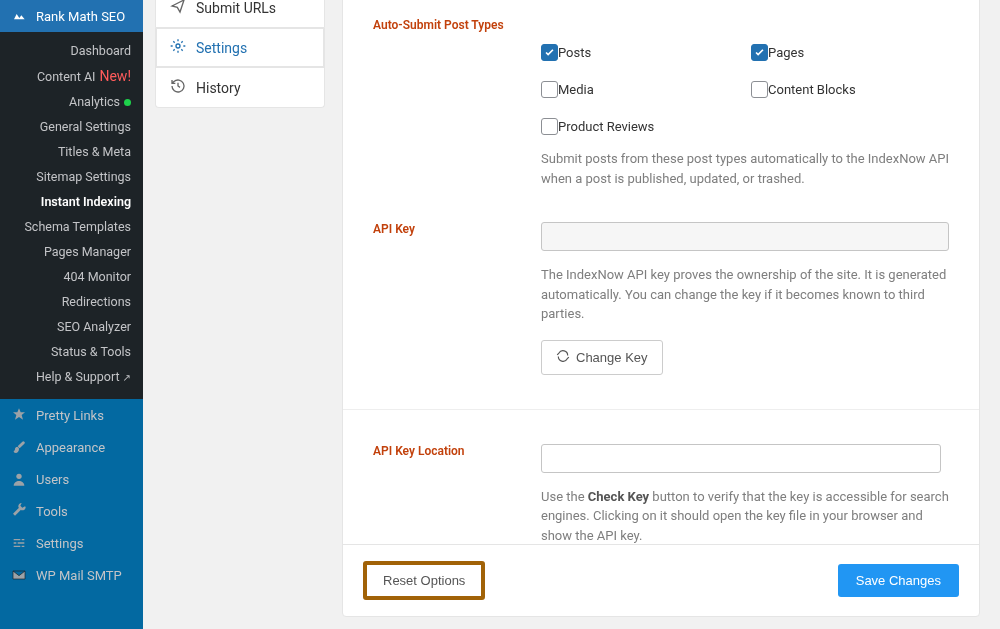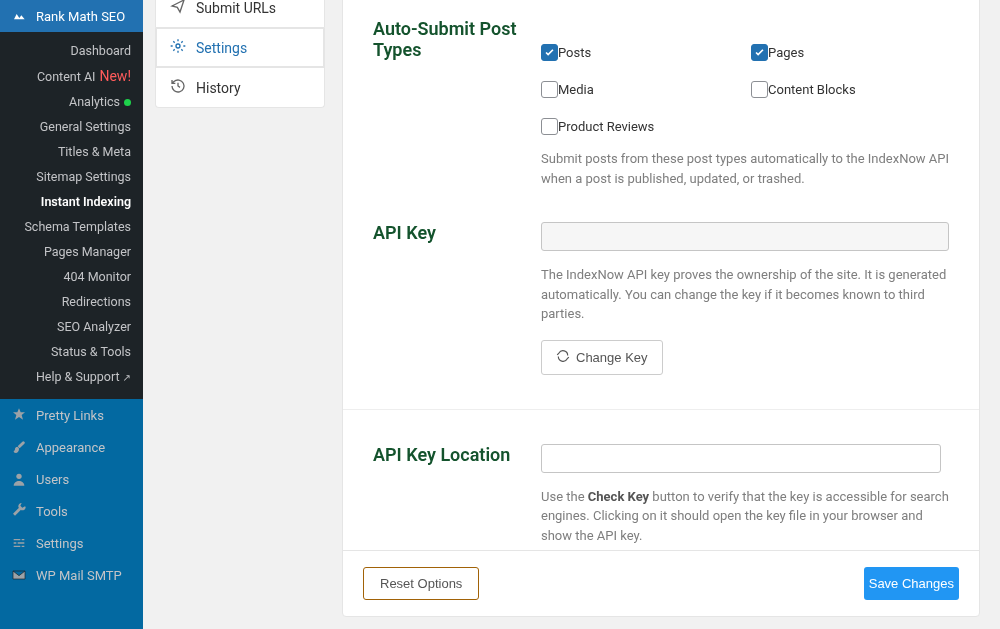--- a/index.html
+++ b/index.html
@@ -99,21 +99,21 @@
   border:1px solid #e5e5e5;
   border-radius:4px;
   padding: 0;
   display:flex; flex-direction:column;
 }
 .panel-scroll{ flex:1; overflow:hidden; padding: 30px 30px 0 30px; border-top-left-radius:4px;}
 .panel-body { display:flex; flex-direction:column; gap:34px;}
 .setting { display:flex; gap:20px; }
 .setting-label {
   width:148px; flex-shrink:0;
-  font-size:18px; color:#14532d; font-weight:600;
+  font-size:12px; color:#c2410c; font-weight:600;
 }
 .setting-field { flex:1; font-size:13px;}
 .btn-outline {
   background:#fff;
   border:1px solid #ccc;
   border-radius:3px;
   padding:8px 14px;
   font-size:13px;
   color:#555;
   cursor:pointer;
@@ -156,27 +156,27 @@
 .panel-footer{
   border-top:1px solid #e5e5e5;
   padding:16px 20px;
   display:flex; justify-content:space-between; align-items:center;
 }
 .btn-primary{
   background:#2196f3;
   color:#fff;
   border:none;
   border-radius:3px;
-  padding:9px 5px;
+  padding:9px 18px;
   font-size:13px;
   cursor:pointer;
 }
 .btn-reset{
   background:#fff;
-  border:1px solid #a16207;
+  border:4px solid #a16207;
   border-radius:3px;
   padding:8px 16px;
   font-size:13px;
   color:#555;
   cursor:pointer;
 }
 
 .svgicon{width:16px;height:16px;display:inline-block;}
 </style>
 </head>

